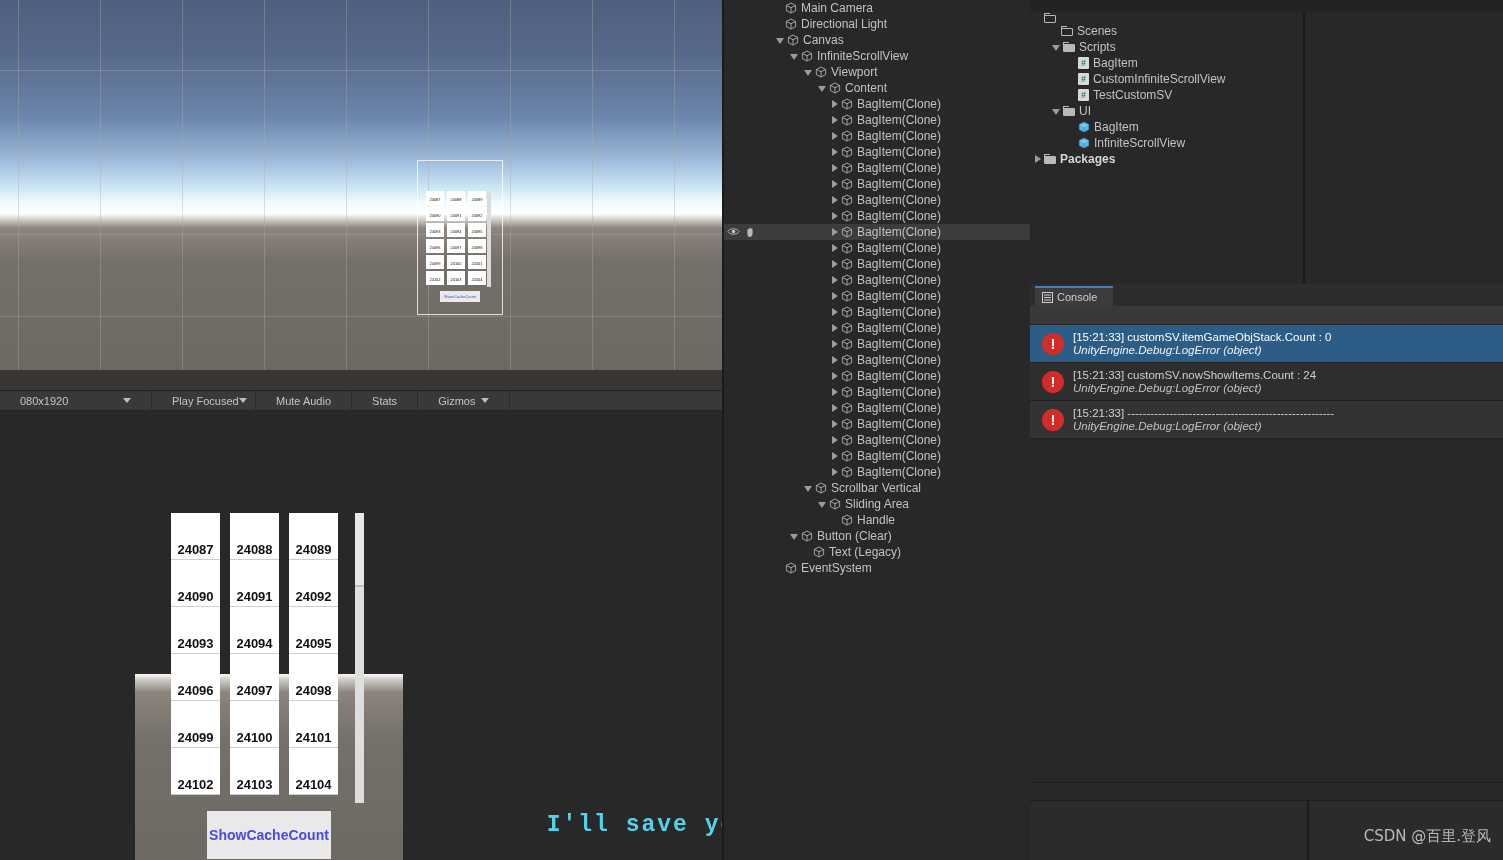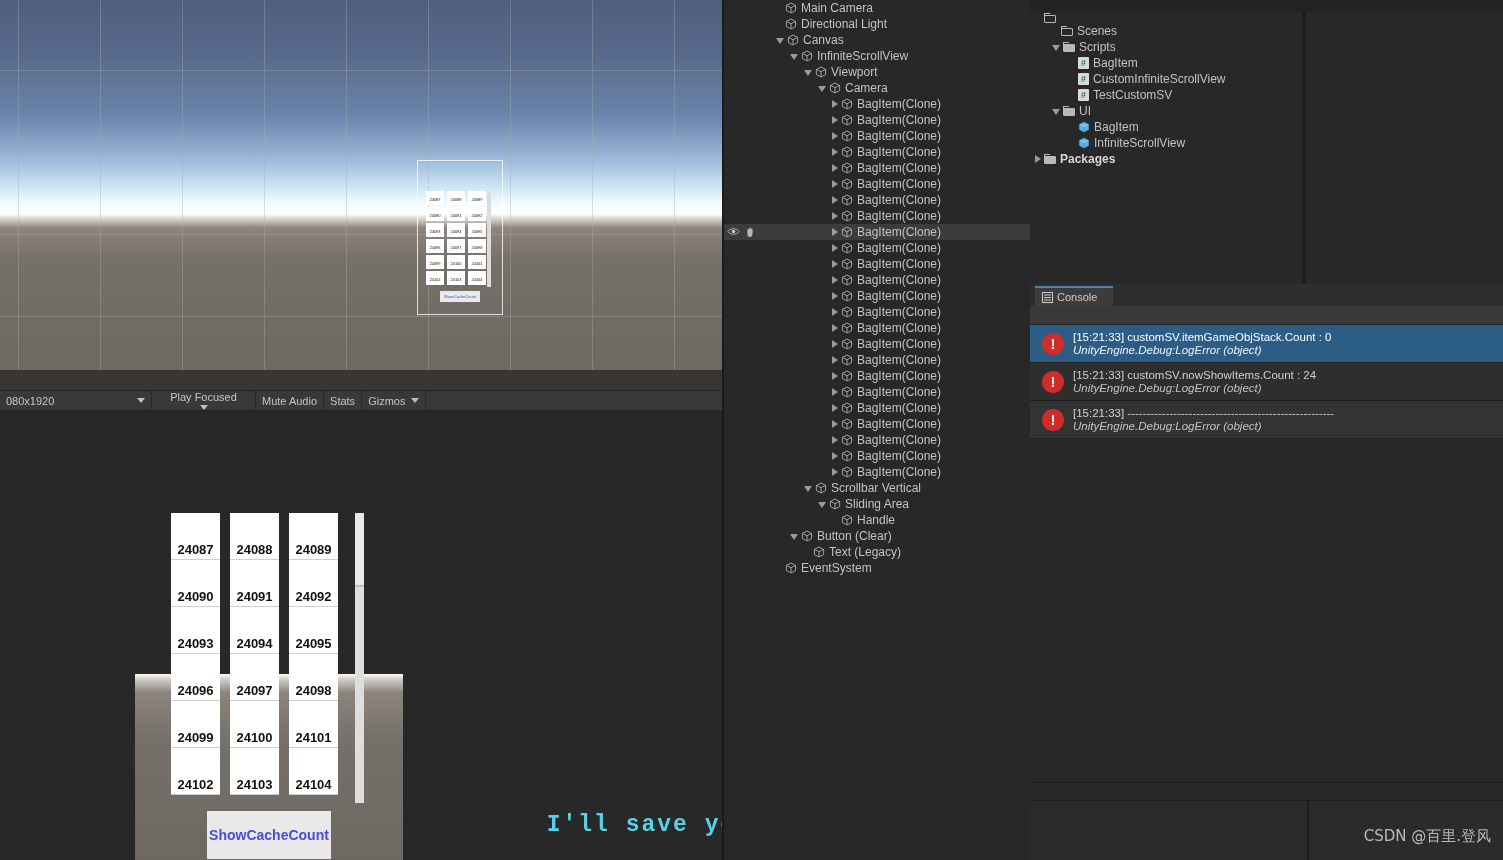--- a/index.html
+++ b/index.html
@@ -64,37 +64,37 @@
   #gv-topbar {
     position: absolute; left: 0; top: 370px; width: 722px; height: 21px;
     background: #393633; border-bottom: 1px solid #232323;
   }
   #gv-toolbar {
     position: absolute; left: 0; top: 391px; width: 722px; height: 20px;
     background: #393939; border-bottom: 1px solid #232323;
     display: flex; align-items: stretch; font-size: 11px; color: #c4c4c4;
   }
   .tb-seg {
-    display: flex; align-items: center; padding: 0 6px;
+    display: flex; align-items: center; padding: 0 20px;
     border-right: 1px solid #2a2a2a; white-space: nowrap;
   }
   .tb-seg.res { width: 152px; justify-content: space-between; }
   .tb-seg.scale { width: 278px; gap: 7px; }
   .tb-caret {
     width: 0; height: 0; border-left: 4px solid transparent;
     border-right: 4px solid transparent; border-top: 5px solid #bdbdbd;
   }
   .slider-track {
     flex: 1; height: 2px; background: #6a6a6a; position: relative;
   }
   .slider-knob {
     position: absolute; left: -4px; top: -4px; width: 10px; height: 10px;
     border-radius: 50%; background: #b4b4b4;
   }
-  .tb-seg.playfocus { width: 104px; justify-content: space-between; flex-direction: column; }
+  .tb-seg.playfocus { width: 104px; justify-content: space-between; }
   .scale-val { margin-left: 4px; }
 
   
   #game-view {
     position: absolute; left: 0; top: 411px; width: 722px; height: 449px;
     background: #282828; overflow: hidden;
   }
   #game-screen {
     position: absolute; left: 135px; top: 5px; width: 268px; height: 444px;
     overflow: hidden;
@@ -432,21 +432,21 @@
         </svg>
         <span>Viewport</span>
       </div>
       <div class="h-row">
         <span style="display:inline-block;width:94px;flex:none"></span>
         <span class="tri open"></span>
         <svg class="cube" width="12" height="12" viewBox="0 0 14 14">
           <path d="M7 1.2 L12.4 4 L12.4 10 L7 12.8 L1.6 10 L1.6 4 Z" fill="none" stroke="#b5b5b5" stroke-width="1"></path>
           <path d="M1.6 4 L7 6.6 L12.4 4 M7 6.6 L7 12.8" fill="none" stroke="#b5b5b5" stroke-width="1"></path>
         </svg>
-        <span>Camera</span>
+        <span>Content</span>
       </div>
       <div class="h-row">
         <span style="display:inline-block;width:108px;flex:none"></span>
         <span class="tri"></span>
         <svg class="cube" width="12" height="12" viewBox="0 0 14 14">
           <path d="M7 1.2 L12.4 4 L12.4 10 L7 12.8 L1.6 10 L1.6 4 Z" fill="none" stroke="#b5b5b5" stroke-width="1"></path>
           <path d="M1.6 4 L7 6.6 L12.4 4 M7 6.6 L7 12.8" fill="none" stroke="#b5b5b5" stroke-width="1"></path>
         </svg>
         <span>BagItem(Clone)</span>
       </div>

